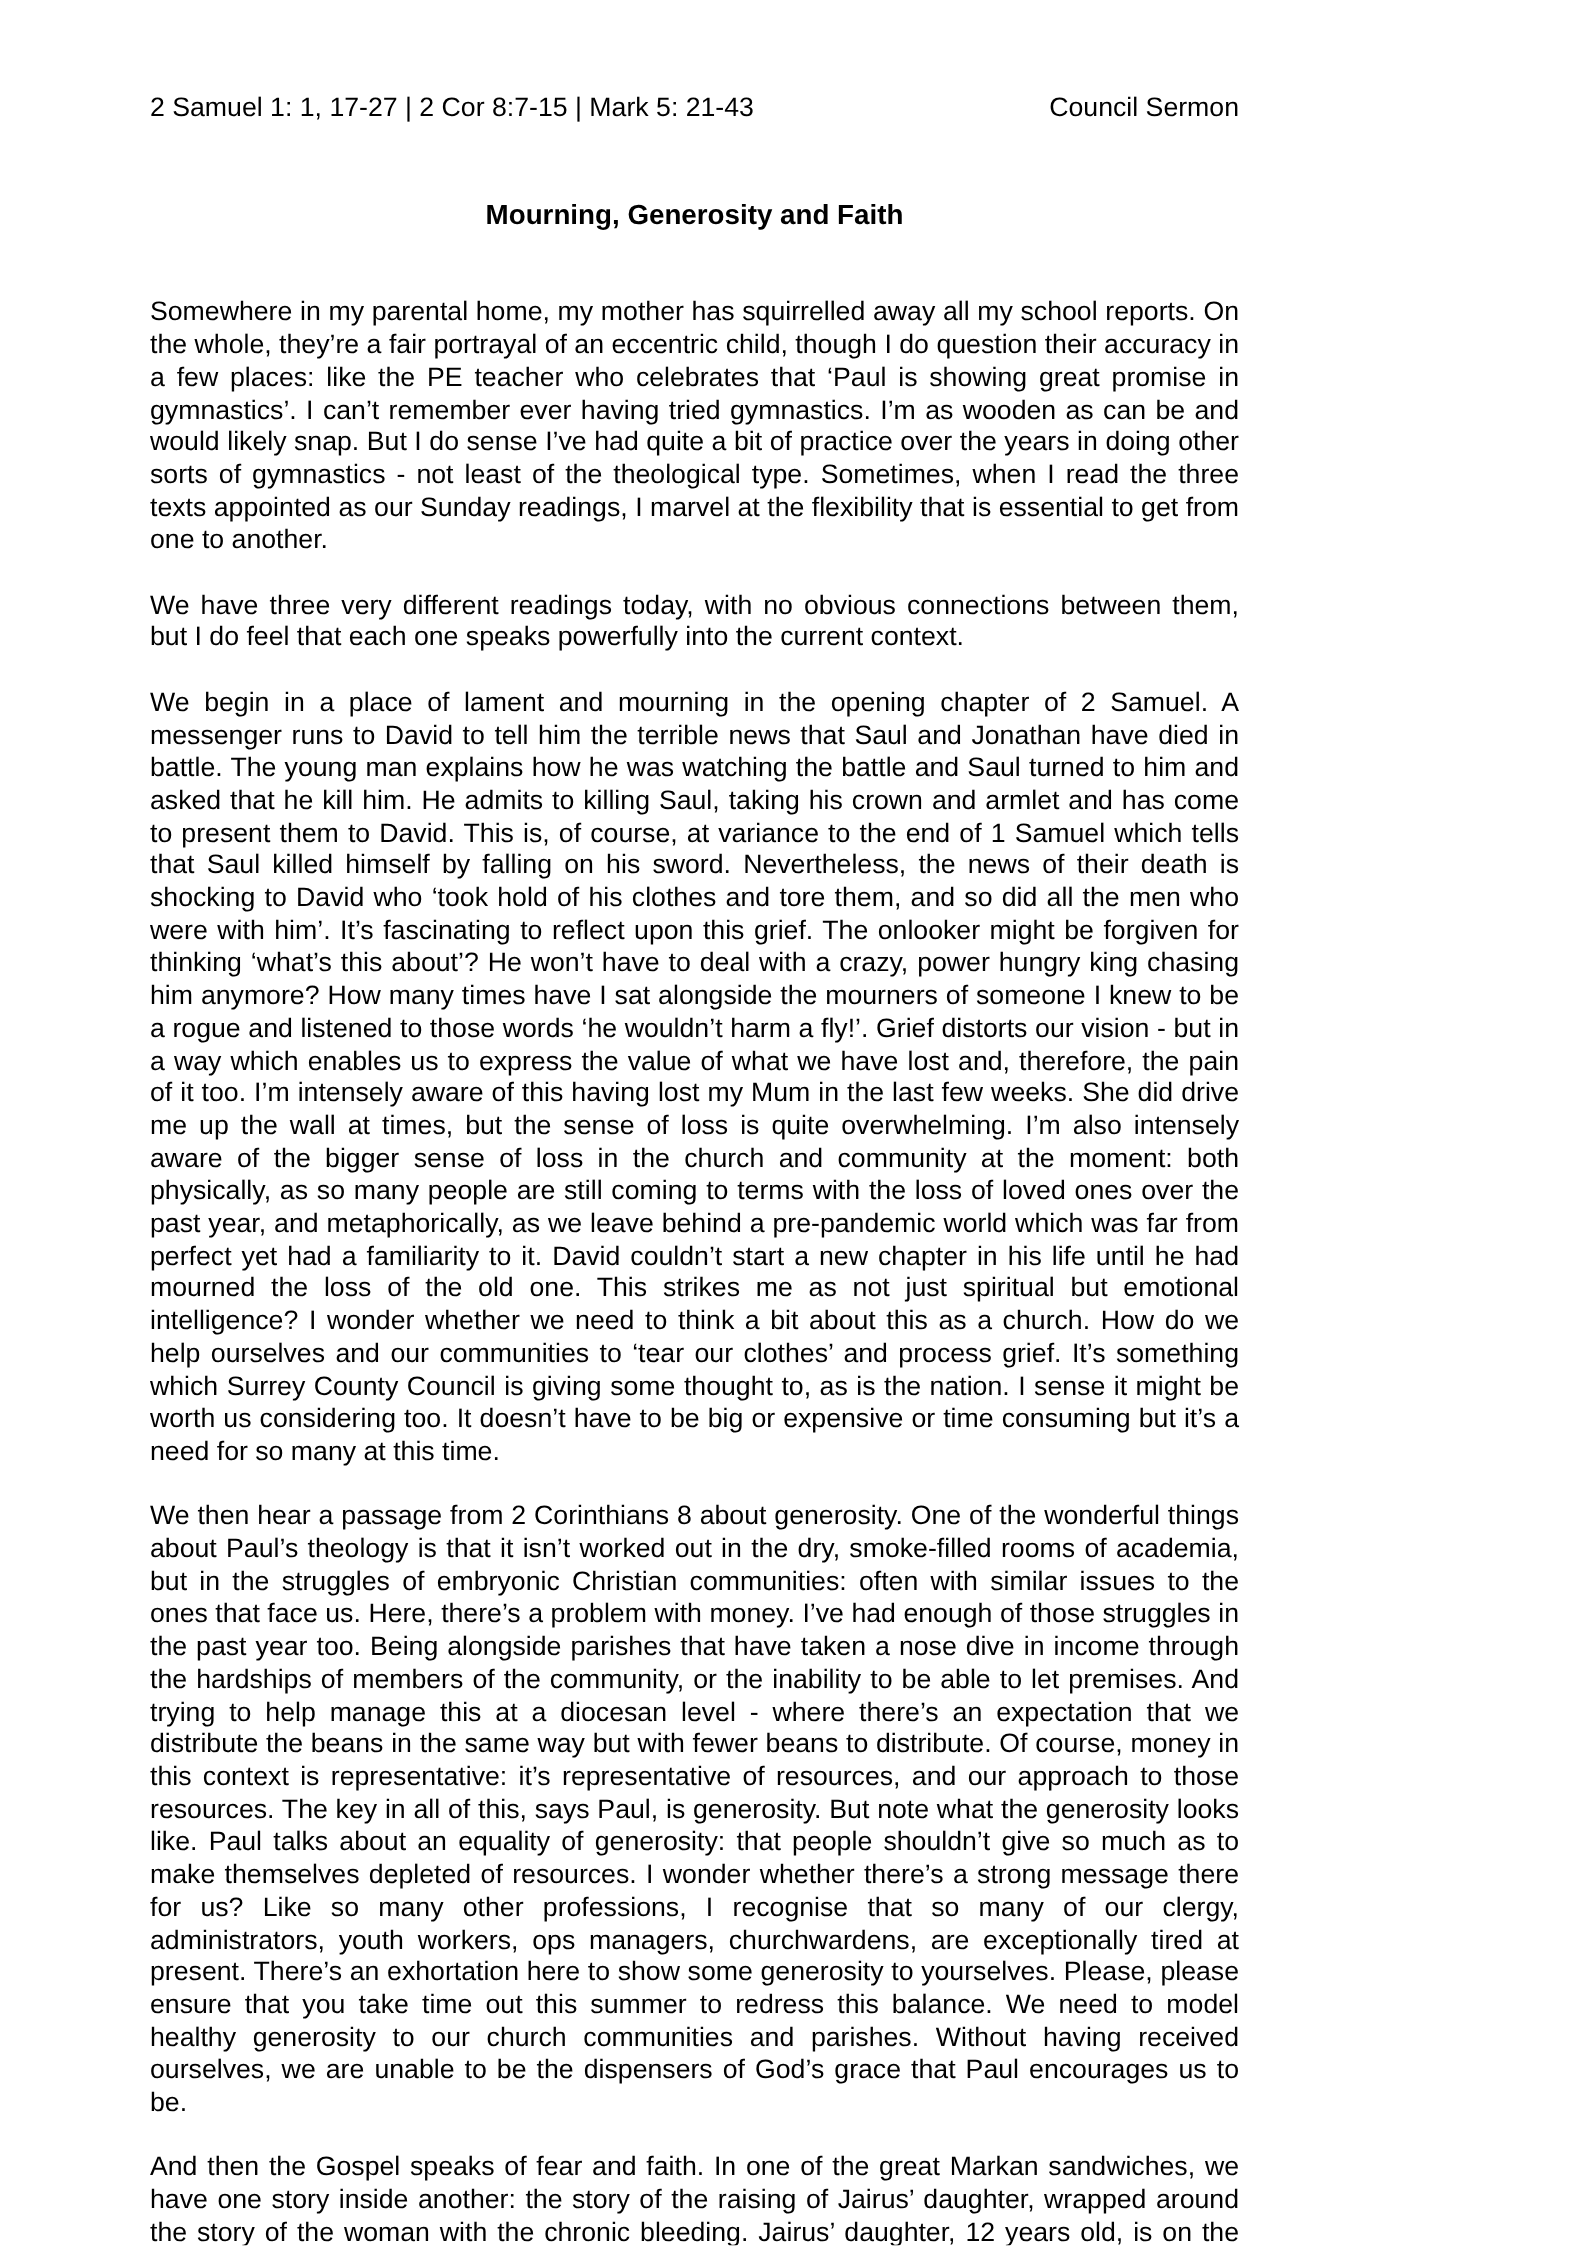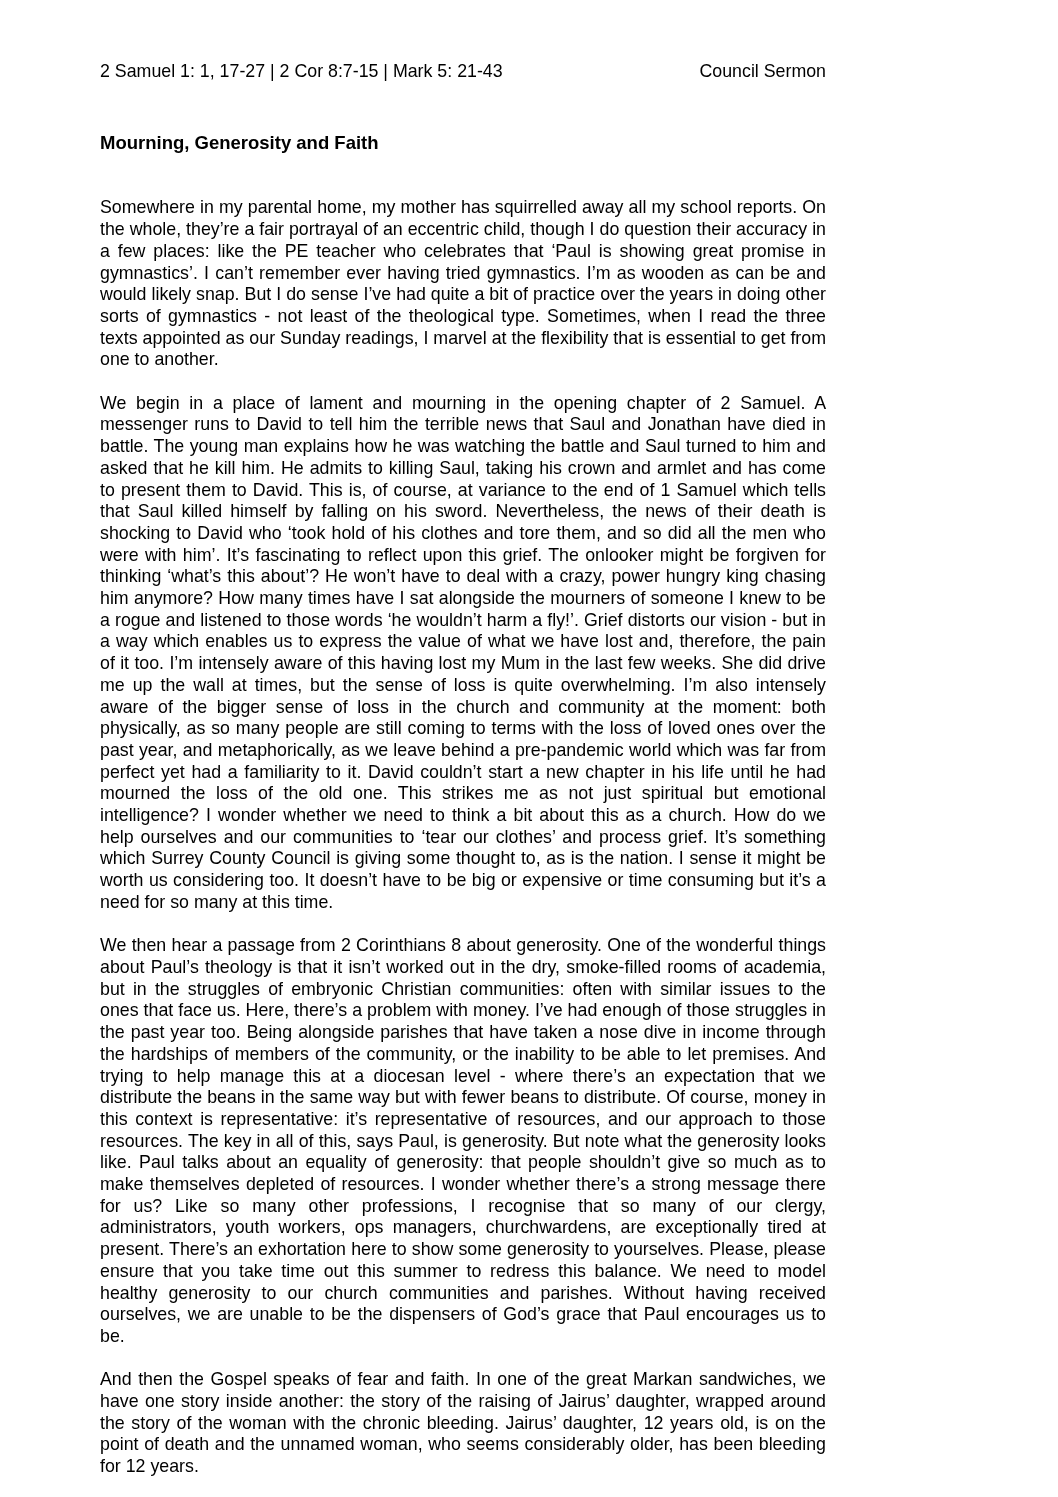--- a/index.html
+++ b/index.html
@@ -22,20 +22,21 @@
   }
   .doc-header {
     display: flex;
     justify-content: space-between;
     align-items: baseline;
     white-space: nowrap;
   }
   .doc-title {
     font-size: 18.5px;
     font-weight: bold;
+    text-align: center;
     margin: 49px 0 0 0;
     line-height: 21.7px;
   }
   .doc-body {
     margin-top: 44px;
   }
   .doc-body p {
     margin: 0 0 21.7px 0;
     text-align: justify;
   }
@@ -47,18 +48,19 @@
 
   <div class="doc-header">
     <span>2 Samuel 1: 1, 17-27 | 2 Cor 8:7-15 | Mark 5: 21-43</span>
     <span>Council Sermon</span>
   </div>
 
   <h1 class="doc-title">Mourning, Generosity and Faith</h1>
 
   <div class="doc-body">
     <p>Somewhere in my parental home, my mother has squirrelled away all my school reports. On the whole, they’re a fair portrayal of an eccentric child, though I do question their accuracy in a few places: like the PE teacher who celebrates that ‘Paul is showing great promise in gymnastics’. I can’t remember ever having tried gymnastics. I’m as wooden as can be and would likely snap. But I do sense I’ve had quite a bit of practice over the years in doing other sorts of gymnastics - not least of the theological type. Sometimes, when I read the three texts appointed as our Sunday readings, I marvel at the flexibility that is essential to get from one to another.</p>
+    <p>We have three very different readings today, with no obvious connections between them, but I do feel that each one speaks powerfully into the current context.</p>
     <p>We begin in a place of lament and mourning in the opening chapter of 2 Samuel. A messenger runs to David to tell him the terrible news that Saul and Jonathan have died in battle. The young man explains how he was watching the battle and Saul turned to him and asked that he kill him. He admits to killing Saul, taking his crown and armlet and has come to present them to David. This is, of course, at variance to the end of 1 Samuel which tells that Saul killed himself by falling on his sword. Nevertheless, the news of their death is shocking to David who ‘took hold of his clothes and tore them, and so did all the men who were with him’. It’s fascinating to reflect upon this grief. The onlooker might be forgiven for thinking ‘what’s this about’? He won’t have to deal with a crazy, power hungry king chasing him anymore? How many times have I sat alongside the mourners of someone I knew to be a rogue and listened to those words ‘he wouldn’t harm a fly!’. Grief distorts our vision - but in a way which enables us to express the value of what we have lost and, therefore, the pain of it too. I’m intensely aware of this having lost my Mum in the last few weeks. She did drive me up the wall at times, but the sense of loss is quite overwhelming. I’m also intensely aware of the bigger sense of loss in the church and community at the moment: both physically, as so many people are still coming to terms with the loss of loved ones over the past year, and metaphorically, as we leave behind a pre-pandemic world which was far from perfect yet had a familiarity to it. David couldn’t start a new chapter in his life until he had mourned the loss of the old one. This strikes me as not just spiritual but emotional intelligence? I wonder whether we need to think a bit about this as a church. How do we help ourselves and our communities to ‘tear our clothes’ and process grief. It’s something which Surrey County Council is giving some thought to, as is the nation. I sense it might be worth us considering too. It doesn’t have to be big or expensive or time consuming but it’s a need for so many at this time.</p>
     <p>We then hear a passage from 2 Corinthians 8 about generosity. One of the wonderful things about Paul’s theology is that it isn’t worked out in the dry, smoke-filled rooms of academia, but in the struggles of embryonic Christian communities: often with similar issues to the ones that face us. Here, there’s a problem with money. I’ve had enough of those struggles in the past year too. Being alongside parishes that have taken a nose dive in income through the hardships of members of the community, or the inability to be able to let premises. And trying to help manage this at a diocesan level - where there’s an expectation that we distribute the beans in the same way but with fewer beans to distribute. Of course, money in this context is representative: it’s representative of resources, and our approach to those resources. The key in all of this, says Paul, is generosity. But note what the generosity looks like. Paul talks about an equality of generosity: that people shouldn’t give so much as to make themselves depleted of resources. I wonder whether there’s a strong message there for us? Like so many other professions, I recognise that so many of our clergy, administrators, youth workers, ops managers, churchwardens, are exceptionally tired at present. There’s an exhortation here to show some generosity to yourselves. Please, please ensure that you take time out this summer to redress this balance. We need to model healthy generosity to our church communities and parishes. Without having received ourselves, we are unable to be the dispensers of God’s grace that Paul encourages us to be.</p>
     <p>And then the Gospel speaks of fear and faith. In one of the great Markan sandwiches, we have one story inside another: the story of the raising of Jairus’ daughter, wrapped around the story of the woman with the chronic bleeding. Jairus’ daughter, 12 years old, is on the point of death and the unnamed woman, who seems considerably older, has been bleeding for 12 years.</p>
   </div>
 
 </div>
 
 </body></html>

